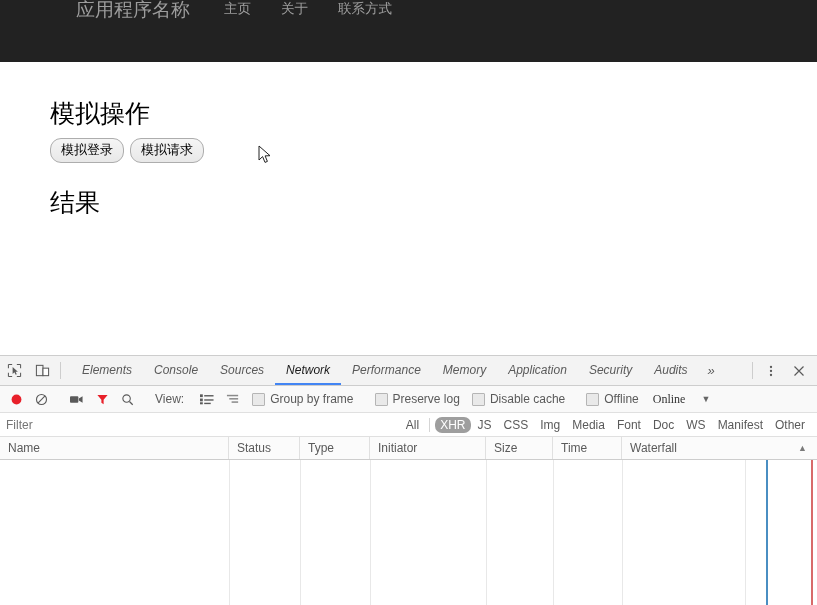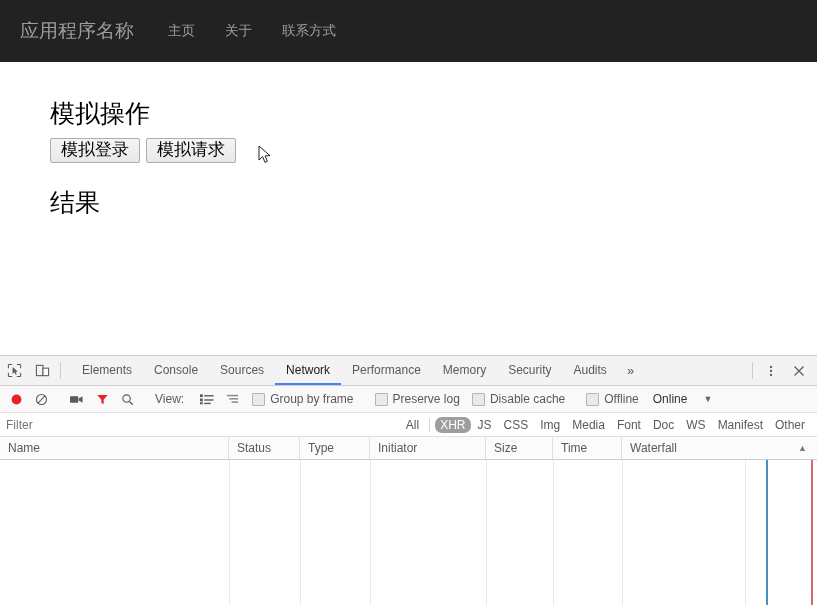--- a/index.html
+++ b/index.html
@@ -9,59 +9,60 @@
     background: #ffffff;
     font-family: "Liberation Sans", sans-serif;
   }
   #root { position: relative; width: 817px; height: 605px; }
 
   
   .page { position: absolute; left: 0; top: 0; width: 817px; height: 355px; background: #fff; }
 
   .navbar {
     height: 62px; background: #222222;
-    display: flex; align-items: center;
-    padding-left: 20px; box-sizing: border-box;
+    display: flex; align-items: flex-start;
+    padding-left: 76px; box-sizing: border-box;
   }
   .nav-brand {
     color: #9d9d9d; font-size: 19px; line-height: 20px;
     margin-right: 34px; white-space: nowrap;
   }
   .nav-link {
     color: #9d9d9d; font-size: 13.5px; margin-right: 30px; white-space: nowrap;
   }
 
   .content { padding-left: 50px; padding-top: 20px; }
   .h-title {
     font-size: 25px; color: #000; font-weight: normal;
     margin: 16px 0 10px 0; line-height: 30px;
   }
   .h-title.second { margin-top: 24px; }
   .btn-row { display: flex; gap: 6px; margin: 0 0 2px 0; }
   .btn {
     font-family: "Liberation Sans", sans-serif;
-    font-size: 17px; color: #000;
+    font-size: 13px; color: #000;
     padding: 3px 10px 4px 10px;
     border: 1px solid #adadad;
-    border-radius: 2px;
+    border-radius: 11px;
     background: linear-gradient(to bottom, #f5f5f5 0%, #e8e8e8 100%);
     line-height: 16px;
   }
 
   
   .devtools {
     position: absolute; left: 0; top: 355px; width: 817px; height: 250px;
     background: #ffffff; border-top: 1px solid #cdcdcd;
     font-size: 12px; color: #5a5a5a;
   }
 
   .dt-tabbar {
     height: 30px; display: flex; align-items: stretch;
     border-bottom: 1px solid #cdcdcd; background: #f3f3f3;
     box-sizing: border-box;
+    font-style: italic;
   }
   .dt-iconbtn {
     width: 28px; display: flex; align-items: center; justify-content: center;
     color: #5a5a5a;
   }
   .vsep { width: 1px; background: #cdcdcd; margin: 6px 4px; }
   .dt-tabs { display: flex; align-items: stretch; flex: 1; padding-left: 6px; }
   .dt-tab {
     padding: 0 11px; display: flex; align-items: center;
     color: #5a5a5a; font-size: 12px; white-space: nowrap;
@@ -76,21 +77,21 @@
     border-bottom: 1px solid #e0e0e0; background: #f9f9f9;
     padding-left: 4px; box-sizing: border-box; gap: 0px;
   }
   .tb-item { display: flex; align-items: center; height: 100%; padding: 0 6px; justify-content: center; }
   .tb-label { color: #5a5a5a; font-size: 12px; margin-right: 4px; }
   .cb {
     width: 11px; height: 11px; border: 1px solid #b5b5b5;
     background: #e9e9e9; border-radius: 1px; margin-right: 5px; flex: none;
   }
   .cb-text { font-size: 12px; color: #5a5a5a; white-space: nowrap; }
-  .select-txt { font-size: 12px; color: #333; margin-left: 2px; }
+  .select-txt { font-size: 12px; color: #333; margin-left: 2px; font-family: Liberation Serif, serif; }
   .caret { margin-left: 16px; font-size: 9px; color: #666; }
 
   .dt-filterbar {
     height: 24px; display: flex; align-items: center;
     border-bottom: 1px solid #e0e0e0; background: #ffffff;
     padding: 0 6px; box-sizing: border-box;
   }
   .filter-input {
     flex: 1; font-size: 12px; color: #999; border: none; outline: none;
     background: transparent; font-family: "Liberation Sans", sans-serif;
@@ -164,20 +165,21 @@
       </div>
       <div class="vsep"></div>
 
       <div class="dt-tabs">
         <div class="dt-tab">Elements</div>
         <div class="dt-tab">Console</div>
         <div class="dt-tab">Sources</div>
         <div class="dt-tab active">Network</div>
         <div class="dt-tab">Performance</div>
         <div class="dt-tab">Memory</div>
+        <div class="dt-tab">Application</div>
         <div class="dt-tab">Security</div>
         <div class="dt-tab">Audits</div>
         <div class="dt-more">»</div>
       </div>
 
       <div class="dt-right">
         <div class="vsep"></div>
         <div class="dt-iconbtn">
           <svg width="14" height="14" viewBox="0 0 14 14">
             <circle cx="7" cy="3" r="1.15" fill="#5a5a5a"></circle>

